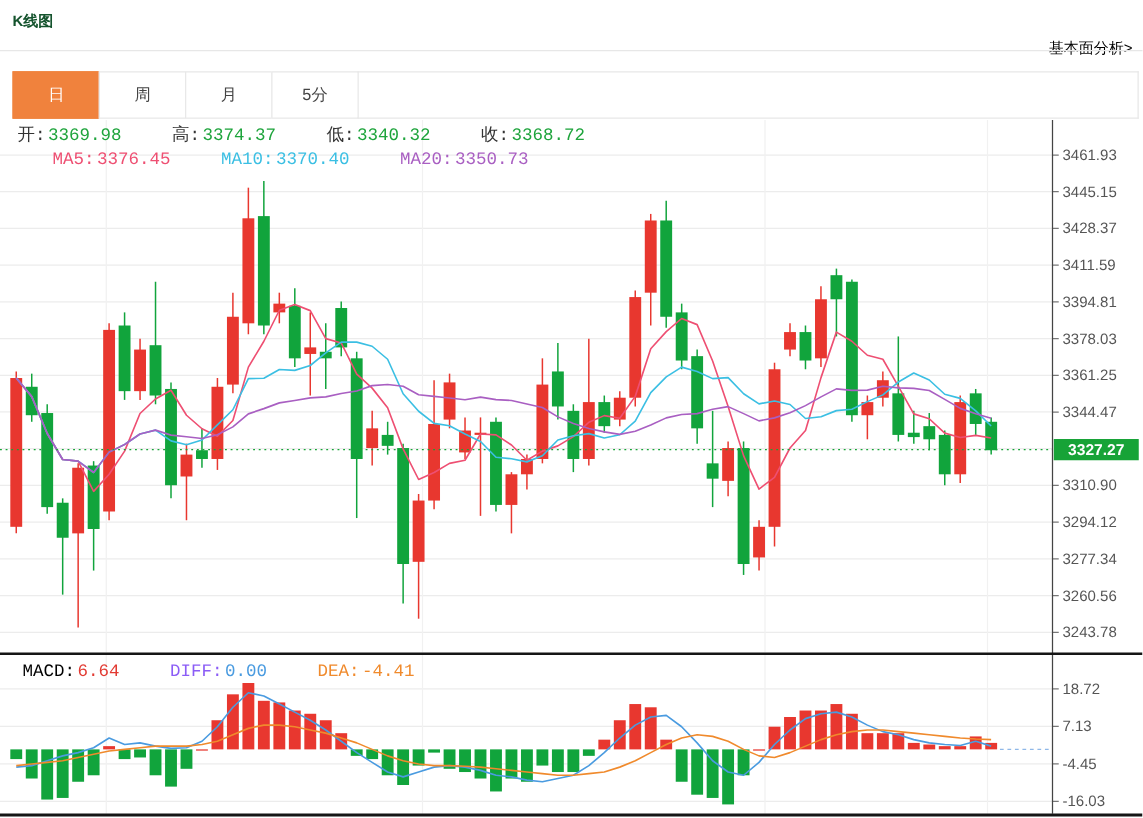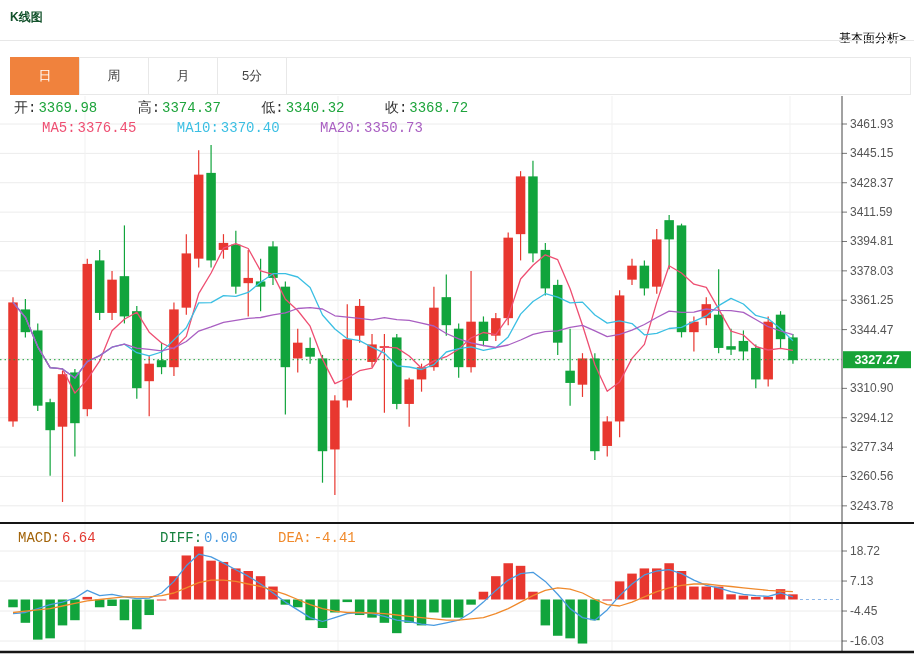--- a/index.html
+++ b/index.html
@@ -346,16 +346,16 @@
   <span class="pair"><span class="lbl">收:</span><span class="v-green">3368.72</span></span>
 </div>
 
 <div class="overlay-row" style="top:120px;left:14px;margin-left:28px;">
   <span class="pair c-ma5"><span class="c-ma5 lbl" style="color:#ee4f72;">MA5:</span><span>3376.45</span></span>
   <span class="pair c-ma10"><span class="c-ma10 lbl" style="color:#3bbfe3;">MA10:</span><span>3370.40</span></span>
   <span class="pair c-ma20"><span class="c-ma20 lbl" style="color:#a95fc2;">MA20:</span><span>3350.73</span></span>
 </div>
 
 <div class="overlay-row" style="top:530px;left:18px;">
-  <span class="pair c-macd"><span class="c-macd lbl" style="color:#a16207;">MACD:</span><span>6.64</span></span>
-  <span class="pair c-diff"><span class="c-diff lbl" style="color:#15803d;margin-left:24px;">DIFF:</span><span>0.00</span></span>
+  <span class="pair c-macd"><span class="c-macd lbl" style="color:#000000;">MACD:</span><span>6.64</span></span>
+  <span class="pair c-diff"><span class="c-diff lbl" style="color:#8b5cf6;">DIFF:</span><span>0.00</span></span>
   <span class="pair c-dea"><span class="c-dea lbl" style="color:#f08a2c;">DEA:</span><span>-4.41</span></span>
 </div>
 
 </body></html>

